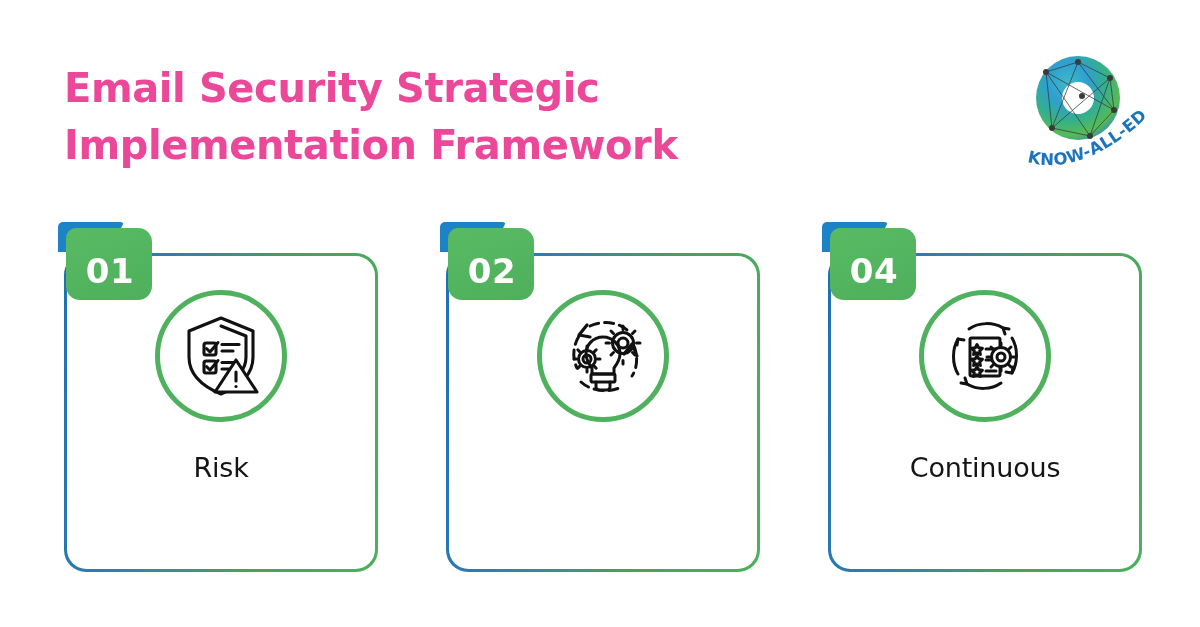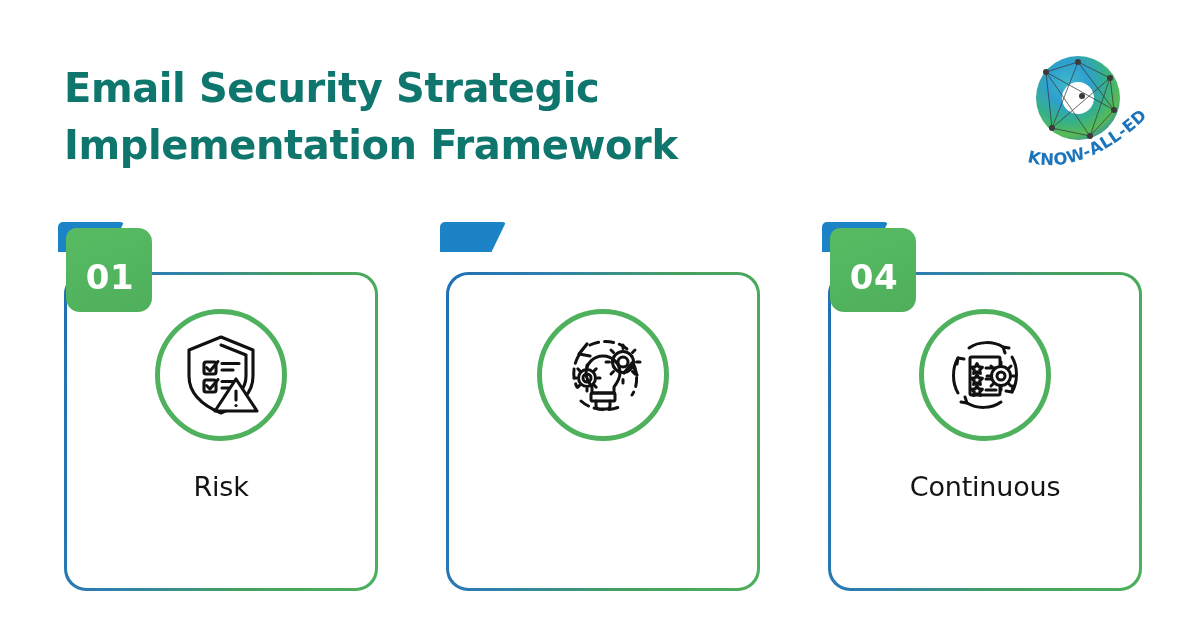--- a/index.html
+++ b/index.html
@@ -10,60 +10,60 @@
     overflow:hidden;
   }
   .page { position:relative; width:1200px; height:627px; background:#ffffff; }
 
   
   .header { position:absolute; left:0; top:0; width:1200px; height:200px; }
   .title {
     position:absolute; left:64px; top:60px; width:760px;
     font-family:"DejaVu Sans", sans-serif;
     font-size:40px; font-weight:bold; line-height:1.42;
-    color:#0f766e; letter-spacing:-0.4px;
+    color:#ec4899; letter-spacing:-0.4px;
   }
   .title .line { display:block; }
 
   
   .logo { position:absolute; left:1016px; top:48px; width:160px; height:128px; }
   .logo svg { display:block; }
 
   
   .cards { position:absolute; left:0; top:222px; width:1200px; height:352px; }
 
   .card-wrap { position:absolute; top:0; width:320px; height:352px; }
   .card-wrap.c1 { left:58px; }
   .card-wrap.c2 { left:440px; }
   .card-wrap.c3 { left:822px; }
 
   
   .card {
-    position:absolute; left:6px; top:50px; width:314px; height:319px;
+    position:absolute; left:6px; top:31px; width:314px; height:319px;
     border-radius:22px;
     background:linear-gradient(100deg,#1f6fb5 0%,#2f7fb0 28%,#46a05f 62%,#4cb05c 100%);
     padding:2.6px;
   }
   .card-inner {
     width:100%; height:100%;
     background:#ffffff;
     border-radius:19.6px;
     position:relative;
   }
 
   
   .tab {
     position:absolute; left:0px; top:0px; width:66px; height:30px;
     background:#1c84c6;
     border-radius:5px 4px 0 0;
     clip-path:polygon(0 0, 100% 0, 78% 100%, 0 100%);
   }
   
   .badge {
-    position:absolute; left:8px; top:6px; width:86px; height:84px;
+    position:absolute; left:8px; top:6px; width:86px; height:72px;
     background:linear-gradient(160deg,#58bb63 0%,#4faf5c 100%);
     border-radius:10px 14px 14px 14px;
     color:#ffffff;
     font-family:"DejaVu Sans", sans-serif;
     font-size:34px; font-weight:bold;
     display:flex; align-items:center; justify-content:center;
     padding-top:14px; padding-left:2px;
     letter-spacing:0.5px;
     z-index:3;
   }
@@ -206,20 +206,21 @@
                 <path d="M30 38.5 L30 36 M30 59.5 L30 62 M40.5 49 L43 49 M19.5 49 L17 49
                          M37.4 41.6 L39.2 39.8 M22.6 56.4 L20.8 58.2 M37.4 56.4 L39.2 58.2 M22.6 41.6 L20.8 39.8"></path>
               </g>
             </svg>
           </div>
           <div class="card-label">
           </div>
         </div>
       </div>
       <div class="tab"></div>
+      <div class="badge">02</div>
     </div>
 
     <div class="card-wrap c3">
       <div class="card">
         <div class="card-inner">
           <div class="icon-circle">
             <svg width="92" height="92" viewBox="0 0 92 92" xmlns="http://www.w3.org/2000/svg" fill="none" stroke="#111111" stroke-width="3" stroke-linecap="round" stroke-linejoin="round">
 
               <path d="M30 19 C40 12 54 12 64 18"></path>
               <path d="M64 18 L66 24 M64 18 L70 19" stroke-width="3"></path>

